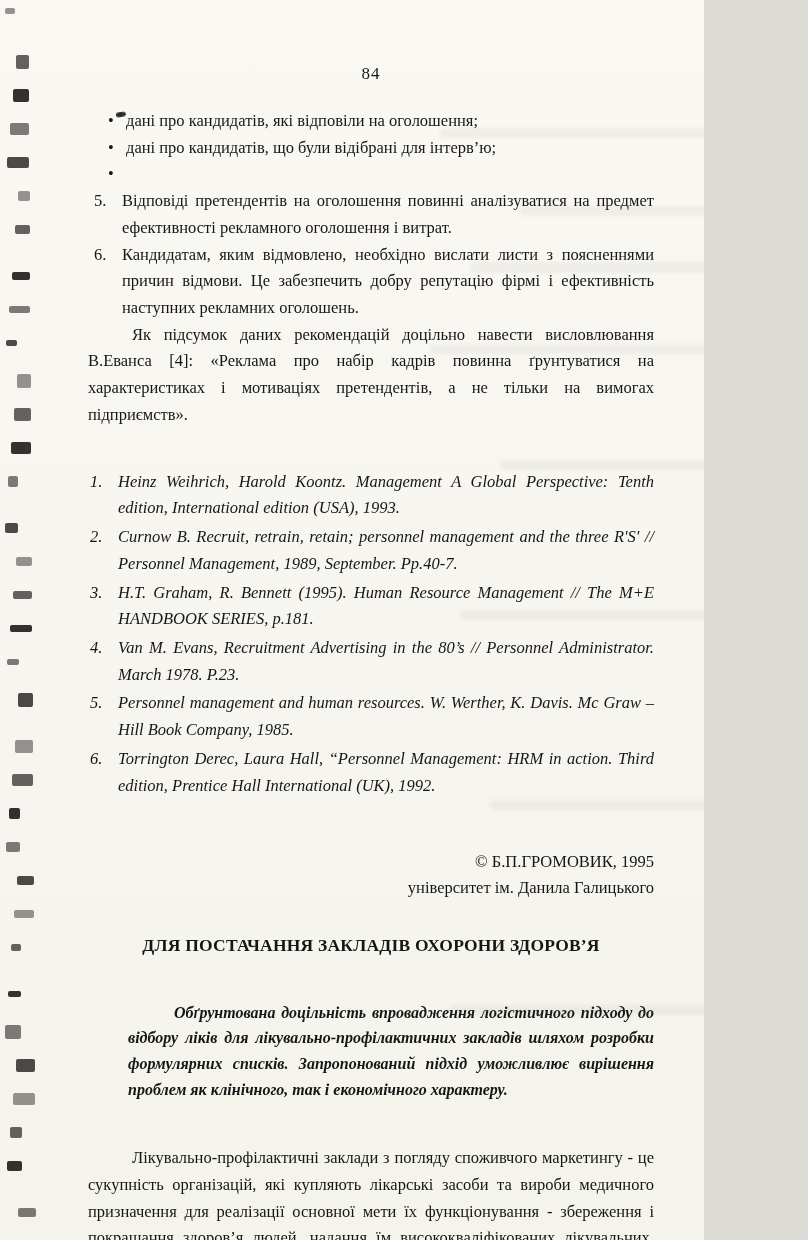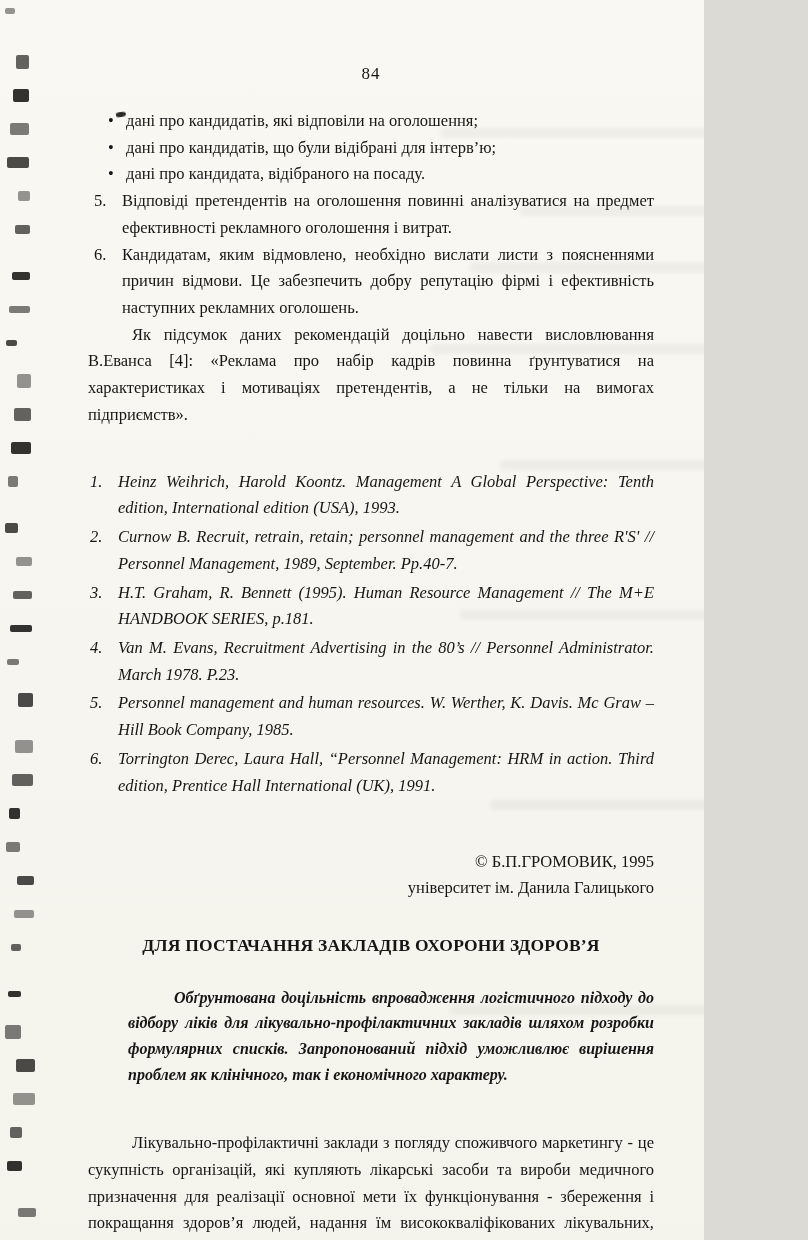--- a/index.html
+++ b/index.html
@@ -45,21 +45,21 @@
   }
   .title {
     margin-top: 32px;
     text-align: center;
     font-weight: bold;
     font-size: 17.5px;
     line-height: 1.55;
     letter-spacing: .2px;
   }
   .abstract {
-    margin-top: 25px;
+    margin-top: 40px;
     margin-left: 40px;
     font-weight: bold;
     font-style: italic;
     font-size: 16px;
     line-height: 1.62;
     text-align: justify;
     text-indent: 46px;
   }
   .body-block { margin-top: 42px; }
   .artifact {
@@ -143,21 +143,20 @@
     <li>
       <span class="dot">•</span>
       <span>дані про кандидатів, які відповіли на оголошення;</span>
     </li>
     <li>
       <span class="dot">•</span>
       <span>дані про кандидатів, що були відібрані для інтерв’ю;</span>
     </li>
     <li>
       <span class="dot">•</span>
-      <span>дані про кандидата, відібраного на посаду.</span>
     </li>
   </ul>
 
   <div class="hang">
     <span class="num">5.</span>
     <span class="txt">Відповіді претендентів на оголошення повинні аналізуватися на предмет ефективності рекламного оголошення і витрат.</span>
   </div>
   <div class="hang">
     <span class="num">6.</span>
     <span class="txt">Кандидатам, яким відмовлено, необхідно вислати листи з поясненнями причин відмови. Це забезпечить добру репутацію фірмі і ефективність наступних рекламних оголошень.</span>
@@ -181,21 +180,21 @@
     <div class="hang">
       <span class="num">4.</span>
       <span class="txt">Van M. Evans, Recruitment Advertising in the 80’s // Personnel Administrator. March 1978. P.23.</span>
     </div>
     <div class="hang">
       <span class="num">5.</span>
       <span class="txt">Personnel management and human resources. W. Werther, K. Davis. Mc Graw – Hill Book Company, 1985.</span>
     </div>
     <div class="hang">
       <span class="num">6.</span>
-      <span class="txt">Torrington Derec, Laura Hall, “Personnel Management: HRM in action. Third edition, Prentice Hall International (UK), 1991.</span>
+      <span class="txt">Torrington Derec, Laura Hall, “Personnel Management: HRM in action. Third edition, Prentice Hall International (UK), 1992.</span>
     </div>
   </div>
 
   <div class="copyright">
     <div>© Б.П.ГРОМОВИК, 1995</div>
     <div>університет  ім. Данила Галицького</div>
   </div>
 
   <div class="title">
     <div>ДЛЯ ПОСТАЧАННЯ ЗАКЛАДІВ ОХОРОНИ ЗДОРОВ’Я</div>

